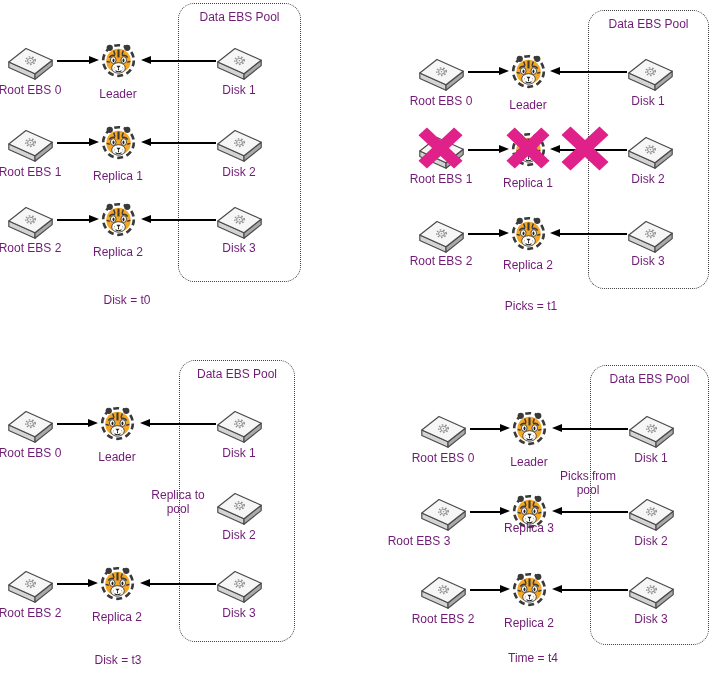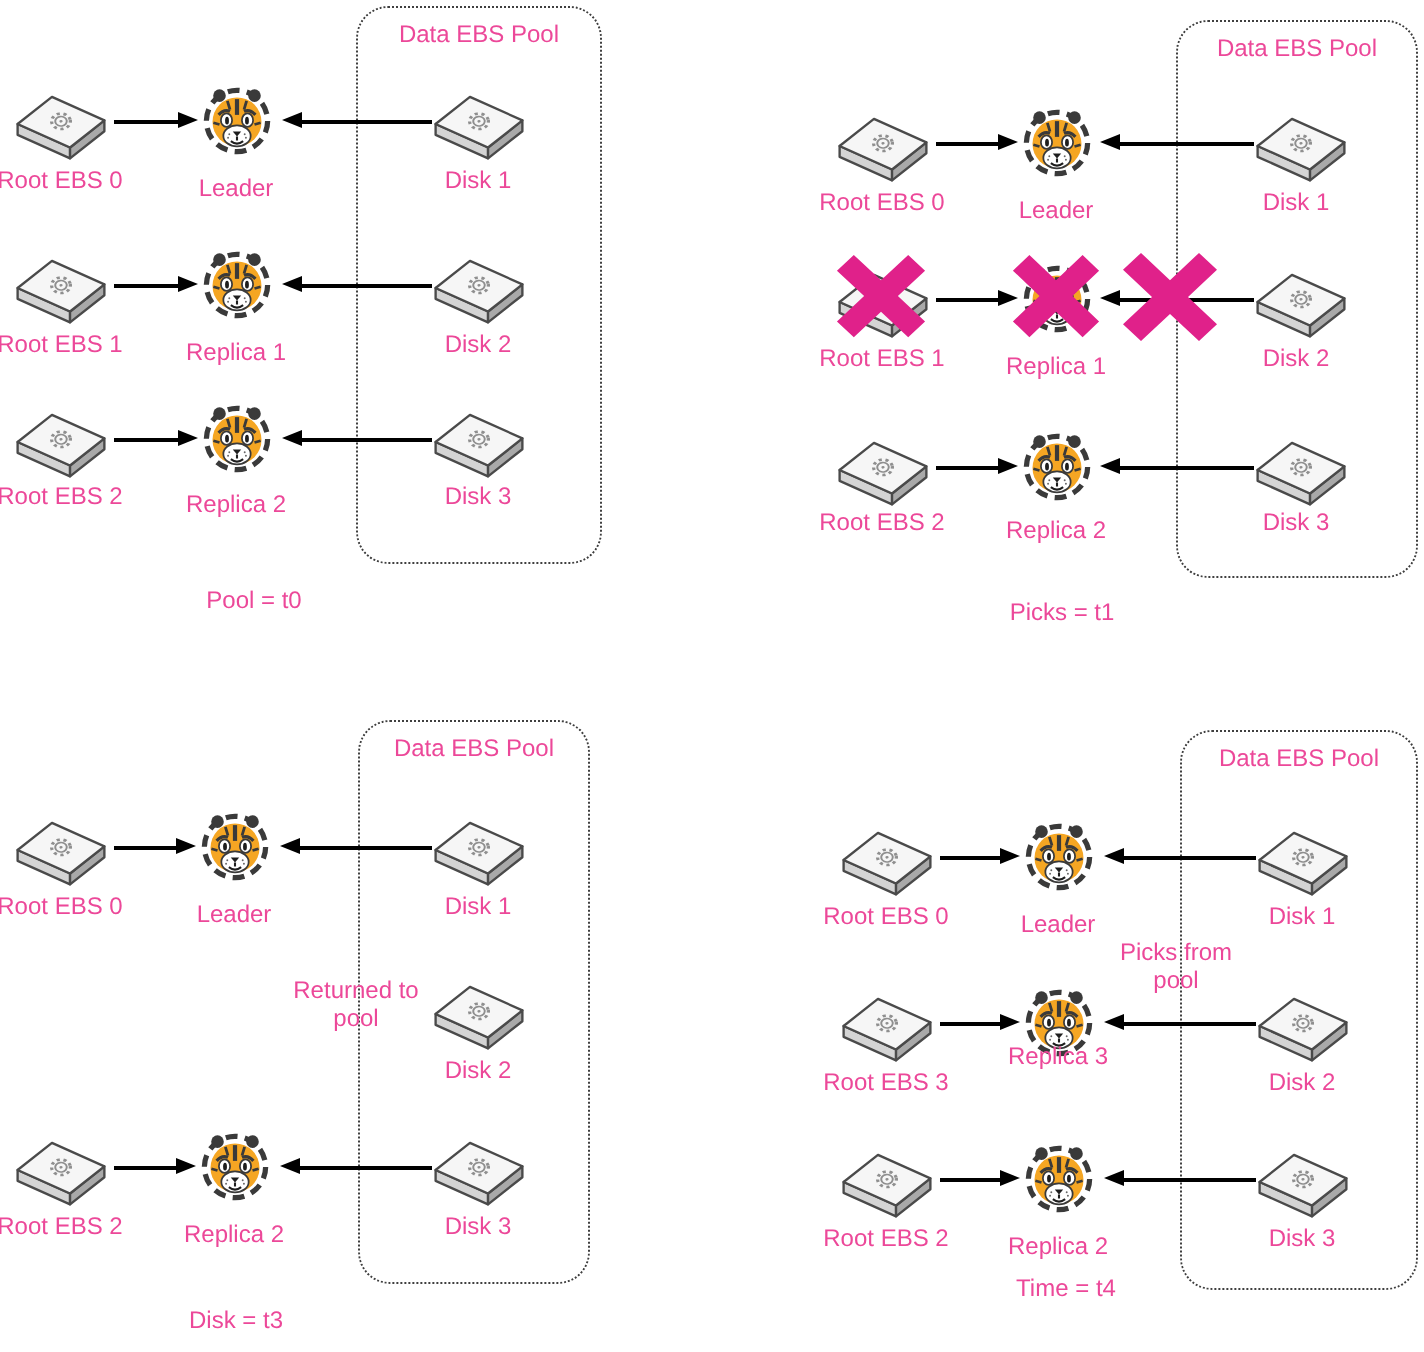--- a/index.html
+++ b/index.html
@@ -1,17 +1,17 @@
 <!DOCTYPE html>
 <html><head>
 <meta charset="utf-8">
 <style>
   html,body{margin:0;padding:0;background:#fff;}
   #canvas{position:relative;width:712px;height:676px;background:#fff;overflow:hidden;
-          font-family:"Liberation Sans",sans-serif;color:#ec4899;}
+          font-family:"Liberation Sans",sans-serif;color:#701a75;}
   section{display:contents;}
   .pool{position:absolute;border:1.5px dotted #3f3f3f;border-radius:16px;}
   .pool-label{position:absolute;top:6px;left:0;right:0;text-align:center;font-size:12px;}
   .node{position:absolute;}
   .node svg{display:block;}
   .lbl{position:absolute;text-align:center;font-size:12px;line-height:13px;white-space:nowrap;}
   .time{position:absolute;width:130px;text-align:center;font-size:12px;}
   .note{position:absolute;text-align:center;font-size:12px;line-height:14px;}
   .arr{position:absolute;height:1.5px;background:#000;}
   .arr.r::after{content:"";position:absolute;left:100%;top:-4.2px;width:0;height:0;
@@ -125,21 +125,21 @@
         </svg>
       </div>
     <div class="lbl" style="left:83px;top:246px;width:70px">Replica 2</div>
     <div class="arr l" style="left:151px;top:219px;width:65px"></div>
     <div class="node" style="left:216px;top:203px">
         <svg width="47" height="36" viewBox="0 0 52 38">
           <use href="#sym-disk"></use>
         </svg>
       </div>
     <div class="lbl" style="left:204px;top:242px;width:70px">Disk 3</div>
-    <div class="time" style="left:62px;top:293px">Pool = t0</div>
+    <div class="time" style="left:62px;top:293px">Disk = t0</div>
   </section>
 
   
   <section>
     <div class="pool" style="left:588px;top:10px;width:119px;height:277px">
       <div class="pool-label">Data EBS Pool</div>
     </div>
     
     <div class="node" style="left:418px;top:55px">
         <svg width="47" height="36" viewBox="0 0 52 38">
@@ -235,21 +235,21 @@
       </div>
     <div class="lbl" style="left:82px;top:451px;width:70px">Leader</div>
     <div class="arr l" style="left:150px;top:423px;width:66px"></div>
     <div class="node" style="left:216px;top:407px">
         <svg width="47" height="36" viewBox="0 0 52 38">
           <use href="#sym-disk"></use>
         </svg>
       </div>
     <div class="lbl" style="left:204px;top:447px;width:70px">Disk 1</div>
     
-    <div class="note" style="left:146px;top:488px;width:64px">Returned to pool</div>
+    <div class="note" style="left:146px;top:488px;width:64px">Replica to pool</div>
     <div class="node" style="left:216px;top:489px">
         <svg width="47" height="36" viewBox="0 0 52 38">
           <use href="#sym-disk"></use>
         </svg>
       </div>
     <div class="lbl" style="left:204px;top:529px;width:70px">Disk 2</div>
     
     <div class="node" style="left:7px;top:567px">
         <svg width="47" height="36" viewBox="0 0 52 38">
           <use href="#sym-disk"></use>
@@ -299,21 +299,21 @@
         </svg>
       </div>
     <div class="lbl" style="left:616px;top:452px;width:70px">Disk 1</div>
     
     <div class="note" style="left:554px;top:469px;width:68px">Picks from pool</div>
     <div class="node" style="left:420px;top:495px">
         <svg width="47" height="36" viewBox="0 0 52 38">
           <use href="#sym-disk"></use>
         </svg>
       </div>
-    <div class="lbl" style="left:408px;top:535px;width:70px">Root EBS 3</div>
+    <div class="lbl" style="left:384px;top:535px;width:70px">Root EBS 3</div>
     <div class="arr r" style="left:470px;top:511px;width:30px"></div>
     <div class="node" style="left:512px;top:494px">
         <svg width="35" height="35" viewBox="0 0 40 40">
           <use href="#sym-tiger"></use>
         </svg>
       </div>
     <div class="lbl" style="left:494px;top:522px;width:70px">Replica 3</div>
     <div class="arr l" style="left:562px;top:511px;width:66px"></div>
     <div class="node" style="left:628px;top:495px">
         <svg width="47" height="36" viewBox="0 0 52 38">
@@ -335,16 +335,16 @@
         </svg>
       </div>
     <div class="lbl" style="left:494px;top:617px;width:70px">Replica 2</div>
     <div class="arr l" style="left:562px;top:589px;width:66px"></div>
     <div class="node" style="left:628px;top:573px">
         <svg width="47" height="36" viewBox="0 0 52 38">
           <use href="#sym-disk"></use>
         </svg>
       </div>
     <div class="lbl" style="left:616px;top:613px;width:70px">Disk 3</div>
-    <div class="time" style="left:468px;top:637px">Time = t4</div>
+    <div class="time" style="left:468px;top:651px">Time = t4</div>
   </section>
 
 </div>
 
 </body></html>

